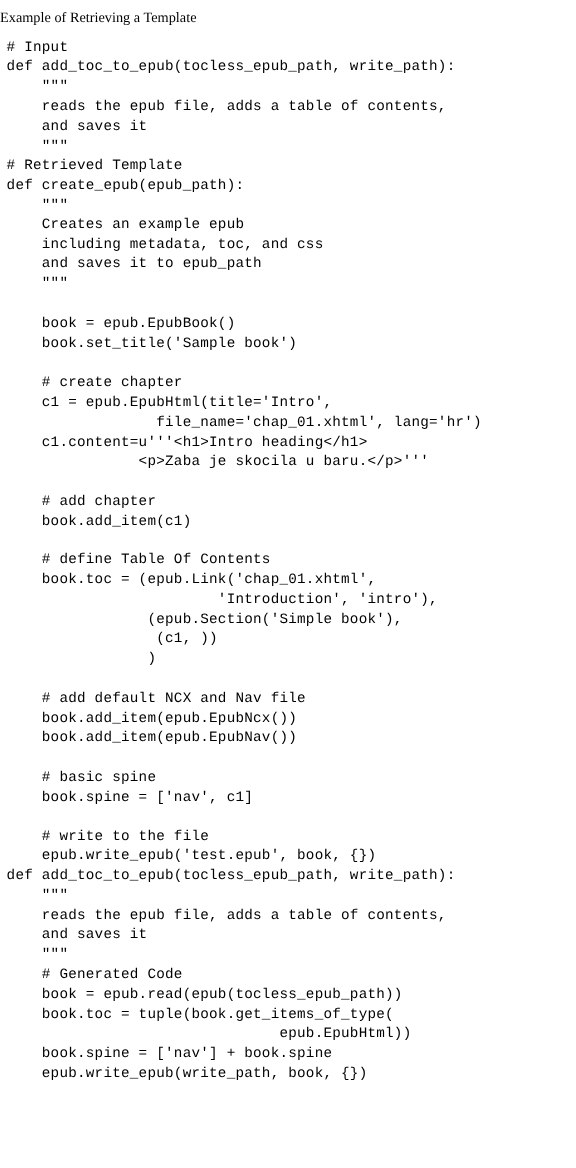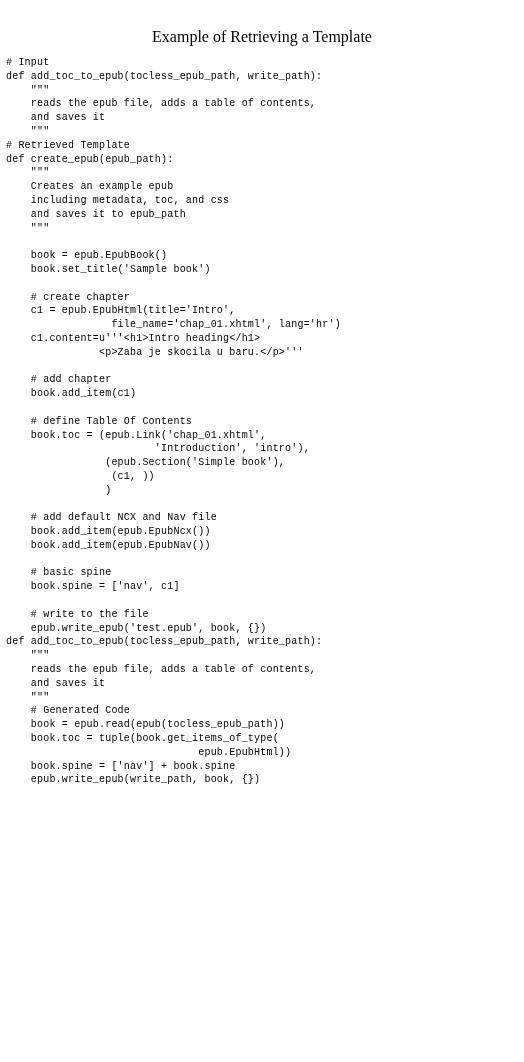--- a/index.html
+++ b/index.html
@@ -4,29 +4,29 @@
   <style>
     * { margin: 0; padding: 0; box-sizing: border-box; }
     body {
       width: 524px;
       height: 1062px;
       background: #ffffff;
       font-family: "Times New Roman", Times, serif;
       overflow: hidden;
     }
     .title {
-      text-align: center;
-      font-size: 16px;
-      padding-top: 28px;
+      text-align: left;
+      font-size: 13px;
+      padding-top: 8px;
       padding-bottom: 10px;
       font-weight: normal;
     }
     .code-block {
       font-family: "Courier New", Courier, monospace;
-      font-size: 10px;
+      font-size: 13px;
       line-height: 1.38;
       white-space: pre;
       padding-left: 6px;
       letter-spacing: 0.2px;
       color: #000;
     }
   </style>
 </head>
 <body>
 

